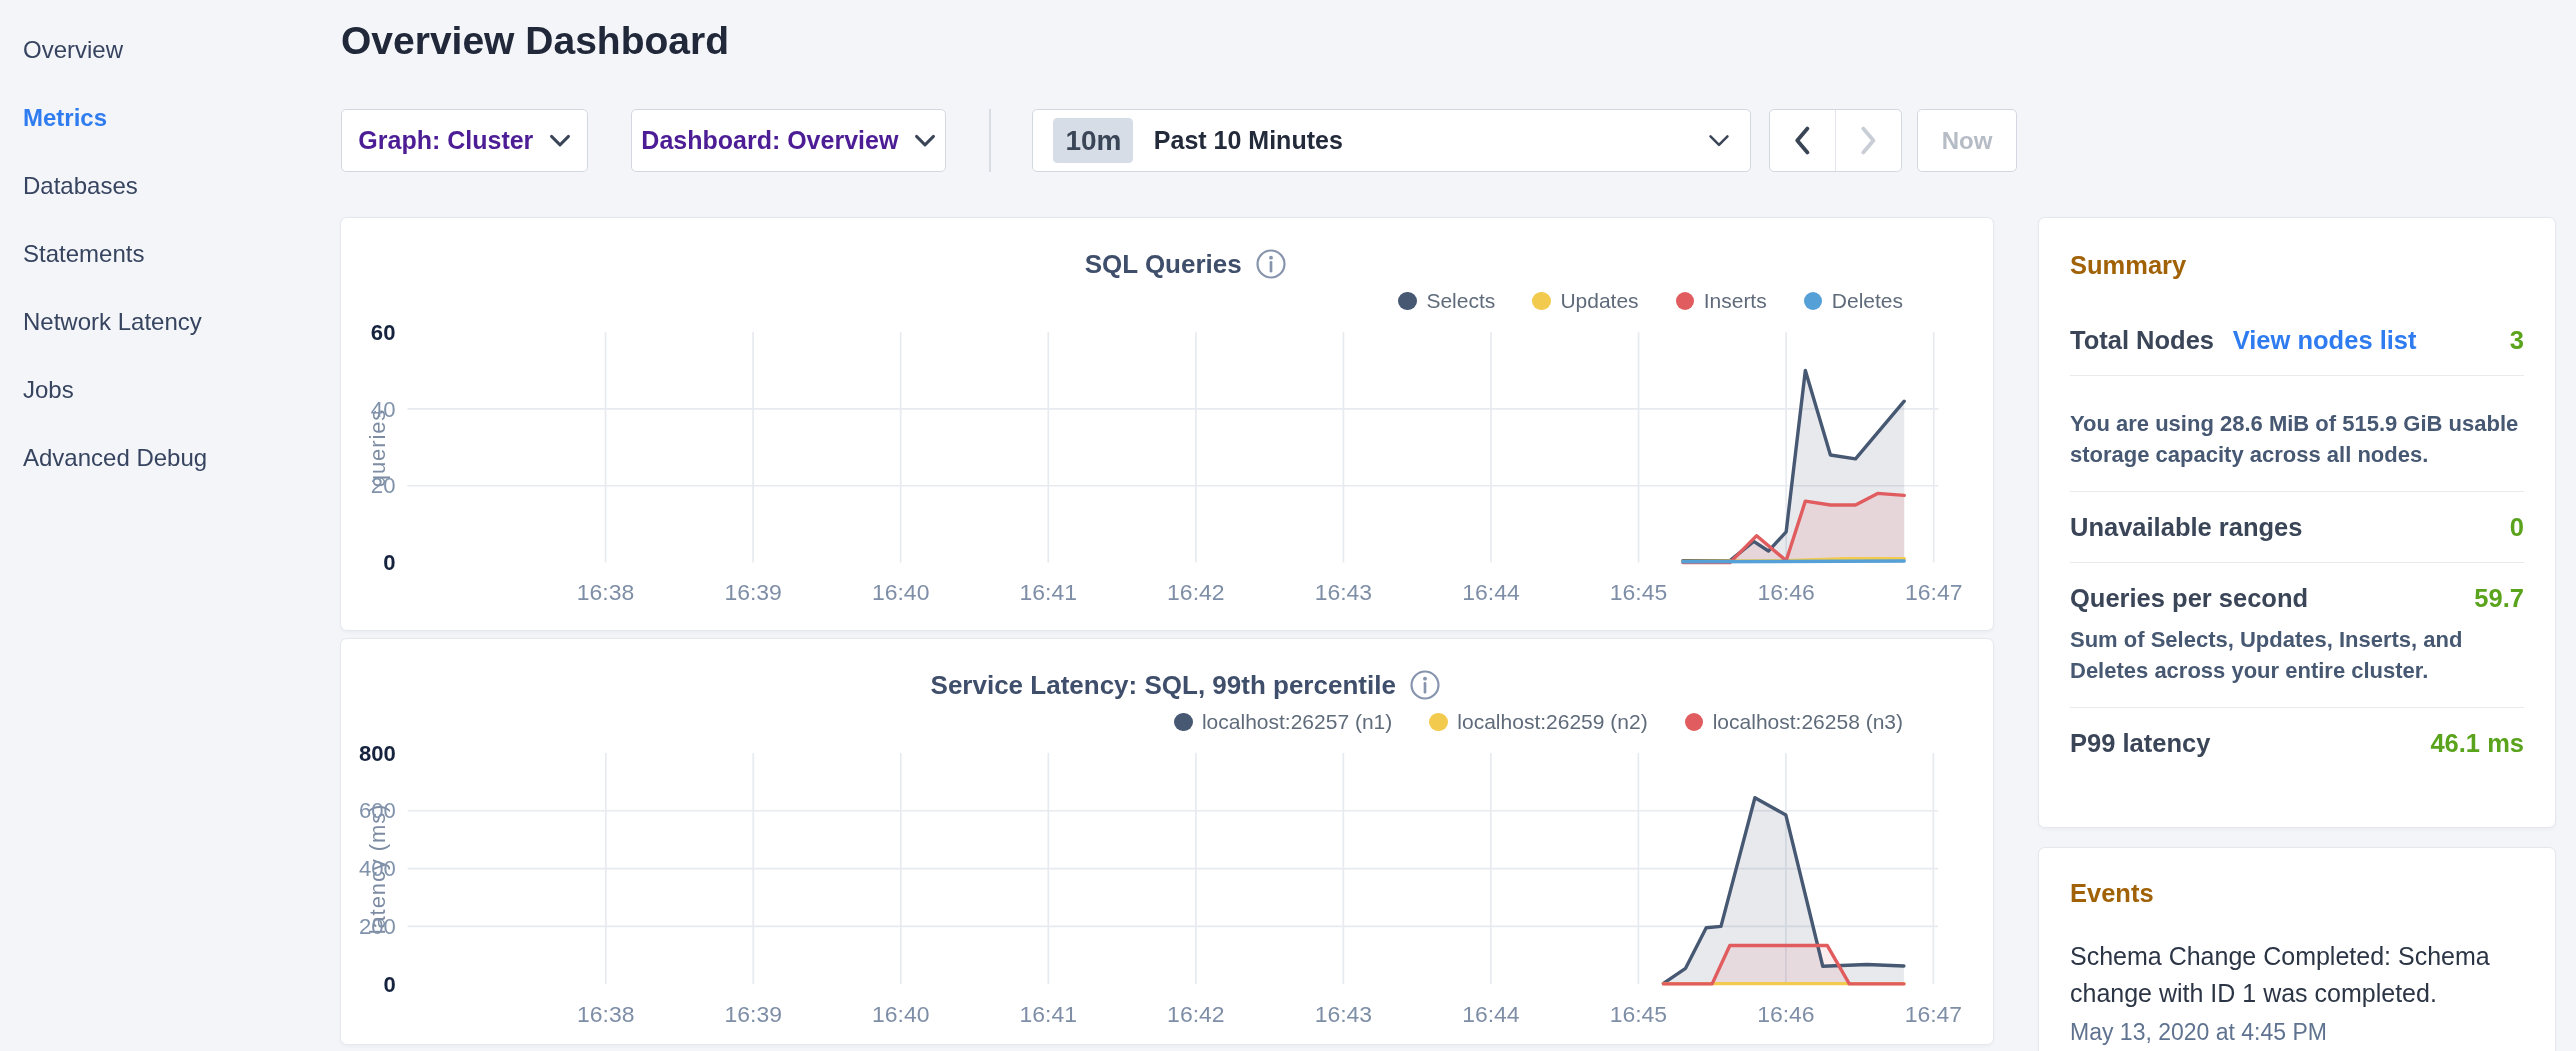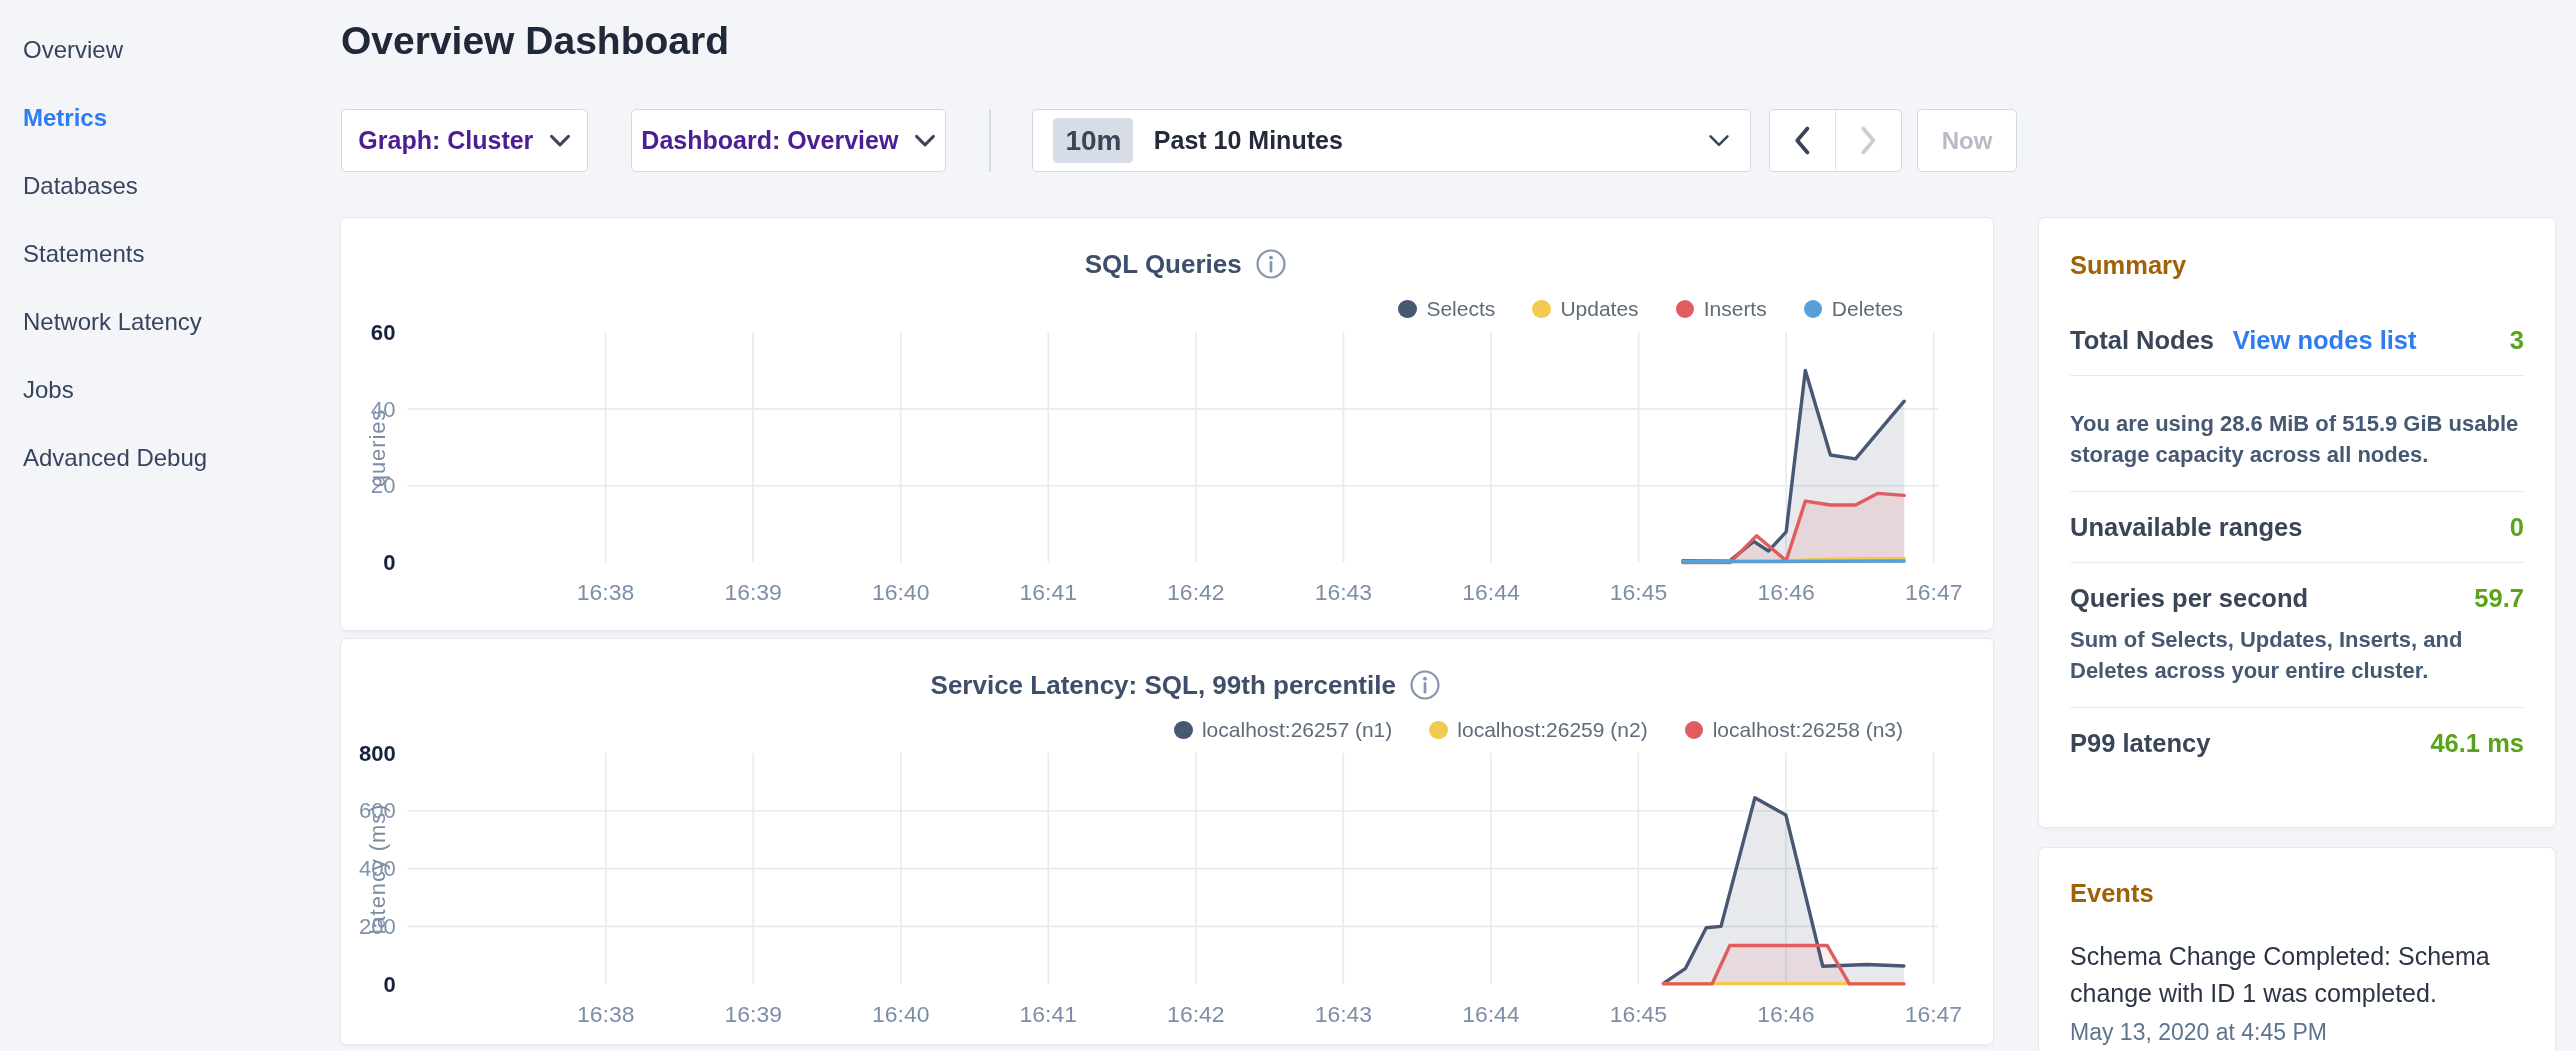--- a/index.html
+++ b/index.html
@@ -29,21 +29,21 @@
   .pager button { flex:1; background:none; border:none; display:flex; align-items:center; justify-content:center; cursor:pointer; }
   .pager button + button { border-left:1.7px solid #e2e5ea; }
   .nowbtn { position:absolute; left:1917px; top:109px; width:100px; height:63px; background:#fff; border:1.7px solid #d3d8e0; border-radius:5.1px; font-size:24px; font-weight:600; color:#b6bcc6; font-family:inherit; cursor:pointer; }
 
   
   .card { position:absolute; background:#fff; border:1.7px solid #e4e7ec; border-radius:6.8px; box-shadow:0 1.7px 3.4px rgba(20,30,50,0.03); }
   .chart-card-0 { left:340px; top:217px; width:1654px; height:414px; }
   .chart-card-1 { left:340px; top:638px; width:1654px; height:407px; }
   .chart-head { position:absolute; left:0; top:30px; width:100%; display:flex; align-items:flex-end; justify-content:center; gap:13.6px;margin-left:19px; }
   .chart-title { font-size:26px; font-weight:700; color:#3f4e6a; }
-  .legend { position:absolute; right:90px; top:79px; display:flex; gap:37px; align-items:center; }
+  .legend { position:absolute; right:90px; top:71px; display:flex; gap:37px; align-items:center; }
   .legend-item { display:flex; align-items:center; gap:9.4px; cursor:pointer; }
   .legend-dot { width:18.7px; height:18.7px; border-radius:50%; }
   .legend-label { font-size:21px; color:#5f6b7a; }
   .ylab { position:absolute; left:37px; top:230px; transform:translate(-50%,-50%) rotate(-90deg); font-size:22px; color:#7d8ca3; letter-spacing:0.9px; white-space:nowrap; }
   .chart-svg { position:absolute; left:0; top:0; }
   .tick-x { font-size:27px; fill:#7e8ea6; }
   .tick-y { font-size:26px; fill:#8193ab; }
   .tick-y.strong { fill:#16233f; font-weight:700; }
 
   

